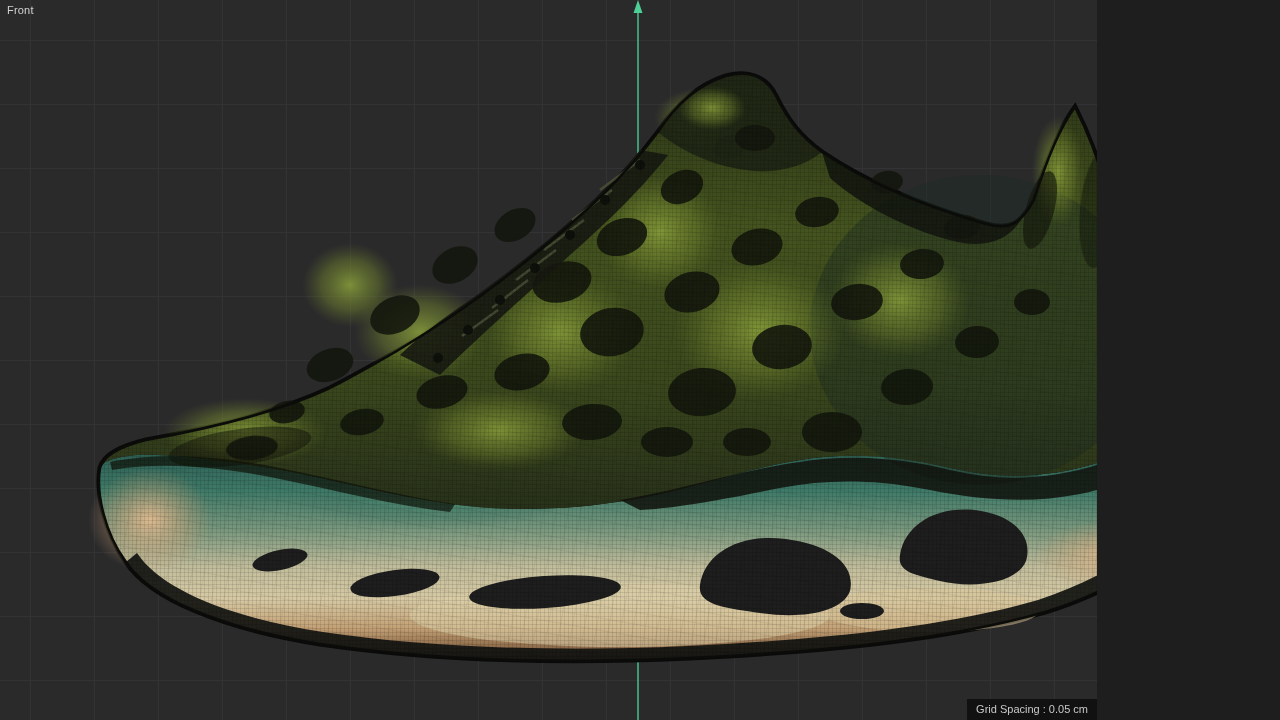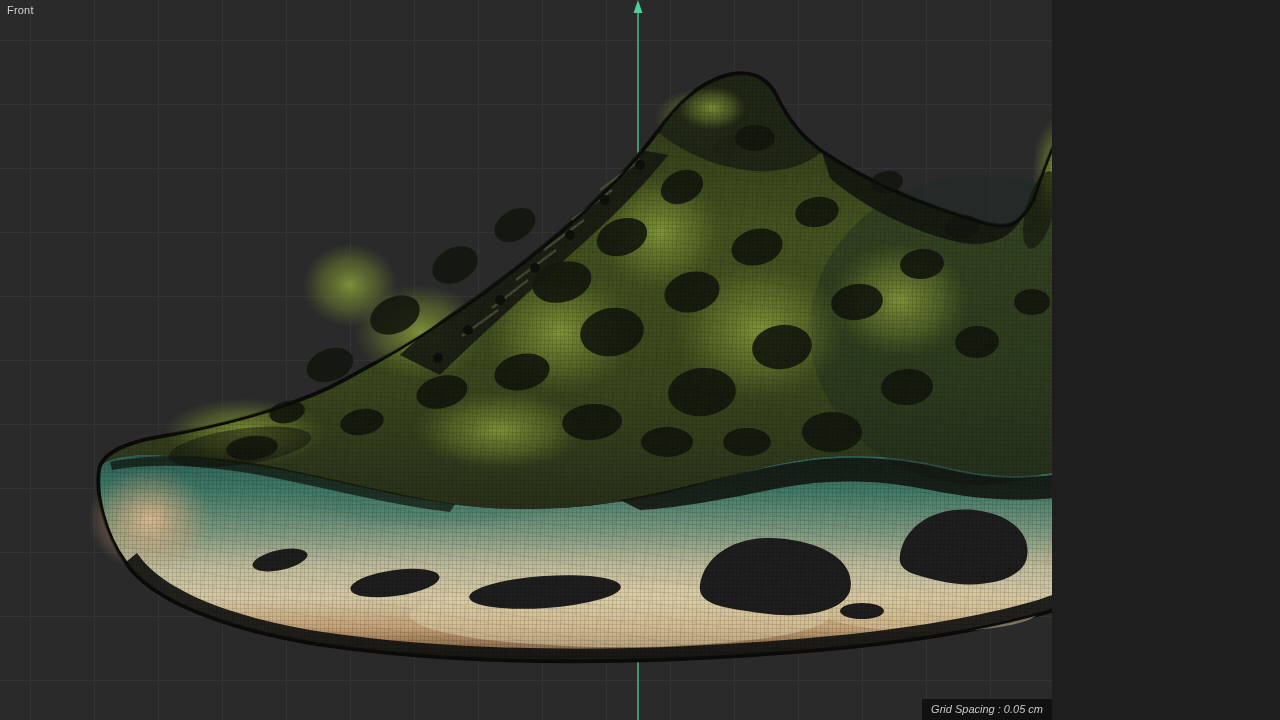--- a/index.html
+++ b/index.html
@@ -5,32 +5,32 @@
   html,body{margin:0;padding:0;background:#1e1e1e;}
   .stage{
     position:relative;width:1052px;height:720px;overflow:hidden;
     background-color:#2a2a2b;
     background-image:
       linear-gradient(#333335 1px, transparent 1px),
       linear-gradient(90deg, #333335 1px, transparent 1px);
     background-size:64px 64px;
     background-position:30px 40px;
     font-family:"Liberation Sans", sans-serif;
+    padding-left:45px;
   }
   .view-label{
     position:absolute;top:4px;left:7px;
     font-size:11px;color:#d2d2d2;letter-spacing:.2px;
     user-select:none;
   }
   .status-bar{
     position:absolute;right:0;bottom:0;
     background:rgba(14,14,14,.88);
     color:#c9c9c9;font-size:11px;line-height:14px;
     padding:3px 9px 4px 9px;
-    font-style:italic;
   }
   svg{position:absolute;top:0;left:0;}
 </style>
 </head>
 <body>
 
 <div class="stage">
 
   <svg width="1280" height="720" viewBox="0 0 1280 720">
     <line x1="638" y1="12" x2="638" y2="720" stroke-width="1.5" stroke-opacity="0.9" stroke="#4ecf96"></line>

